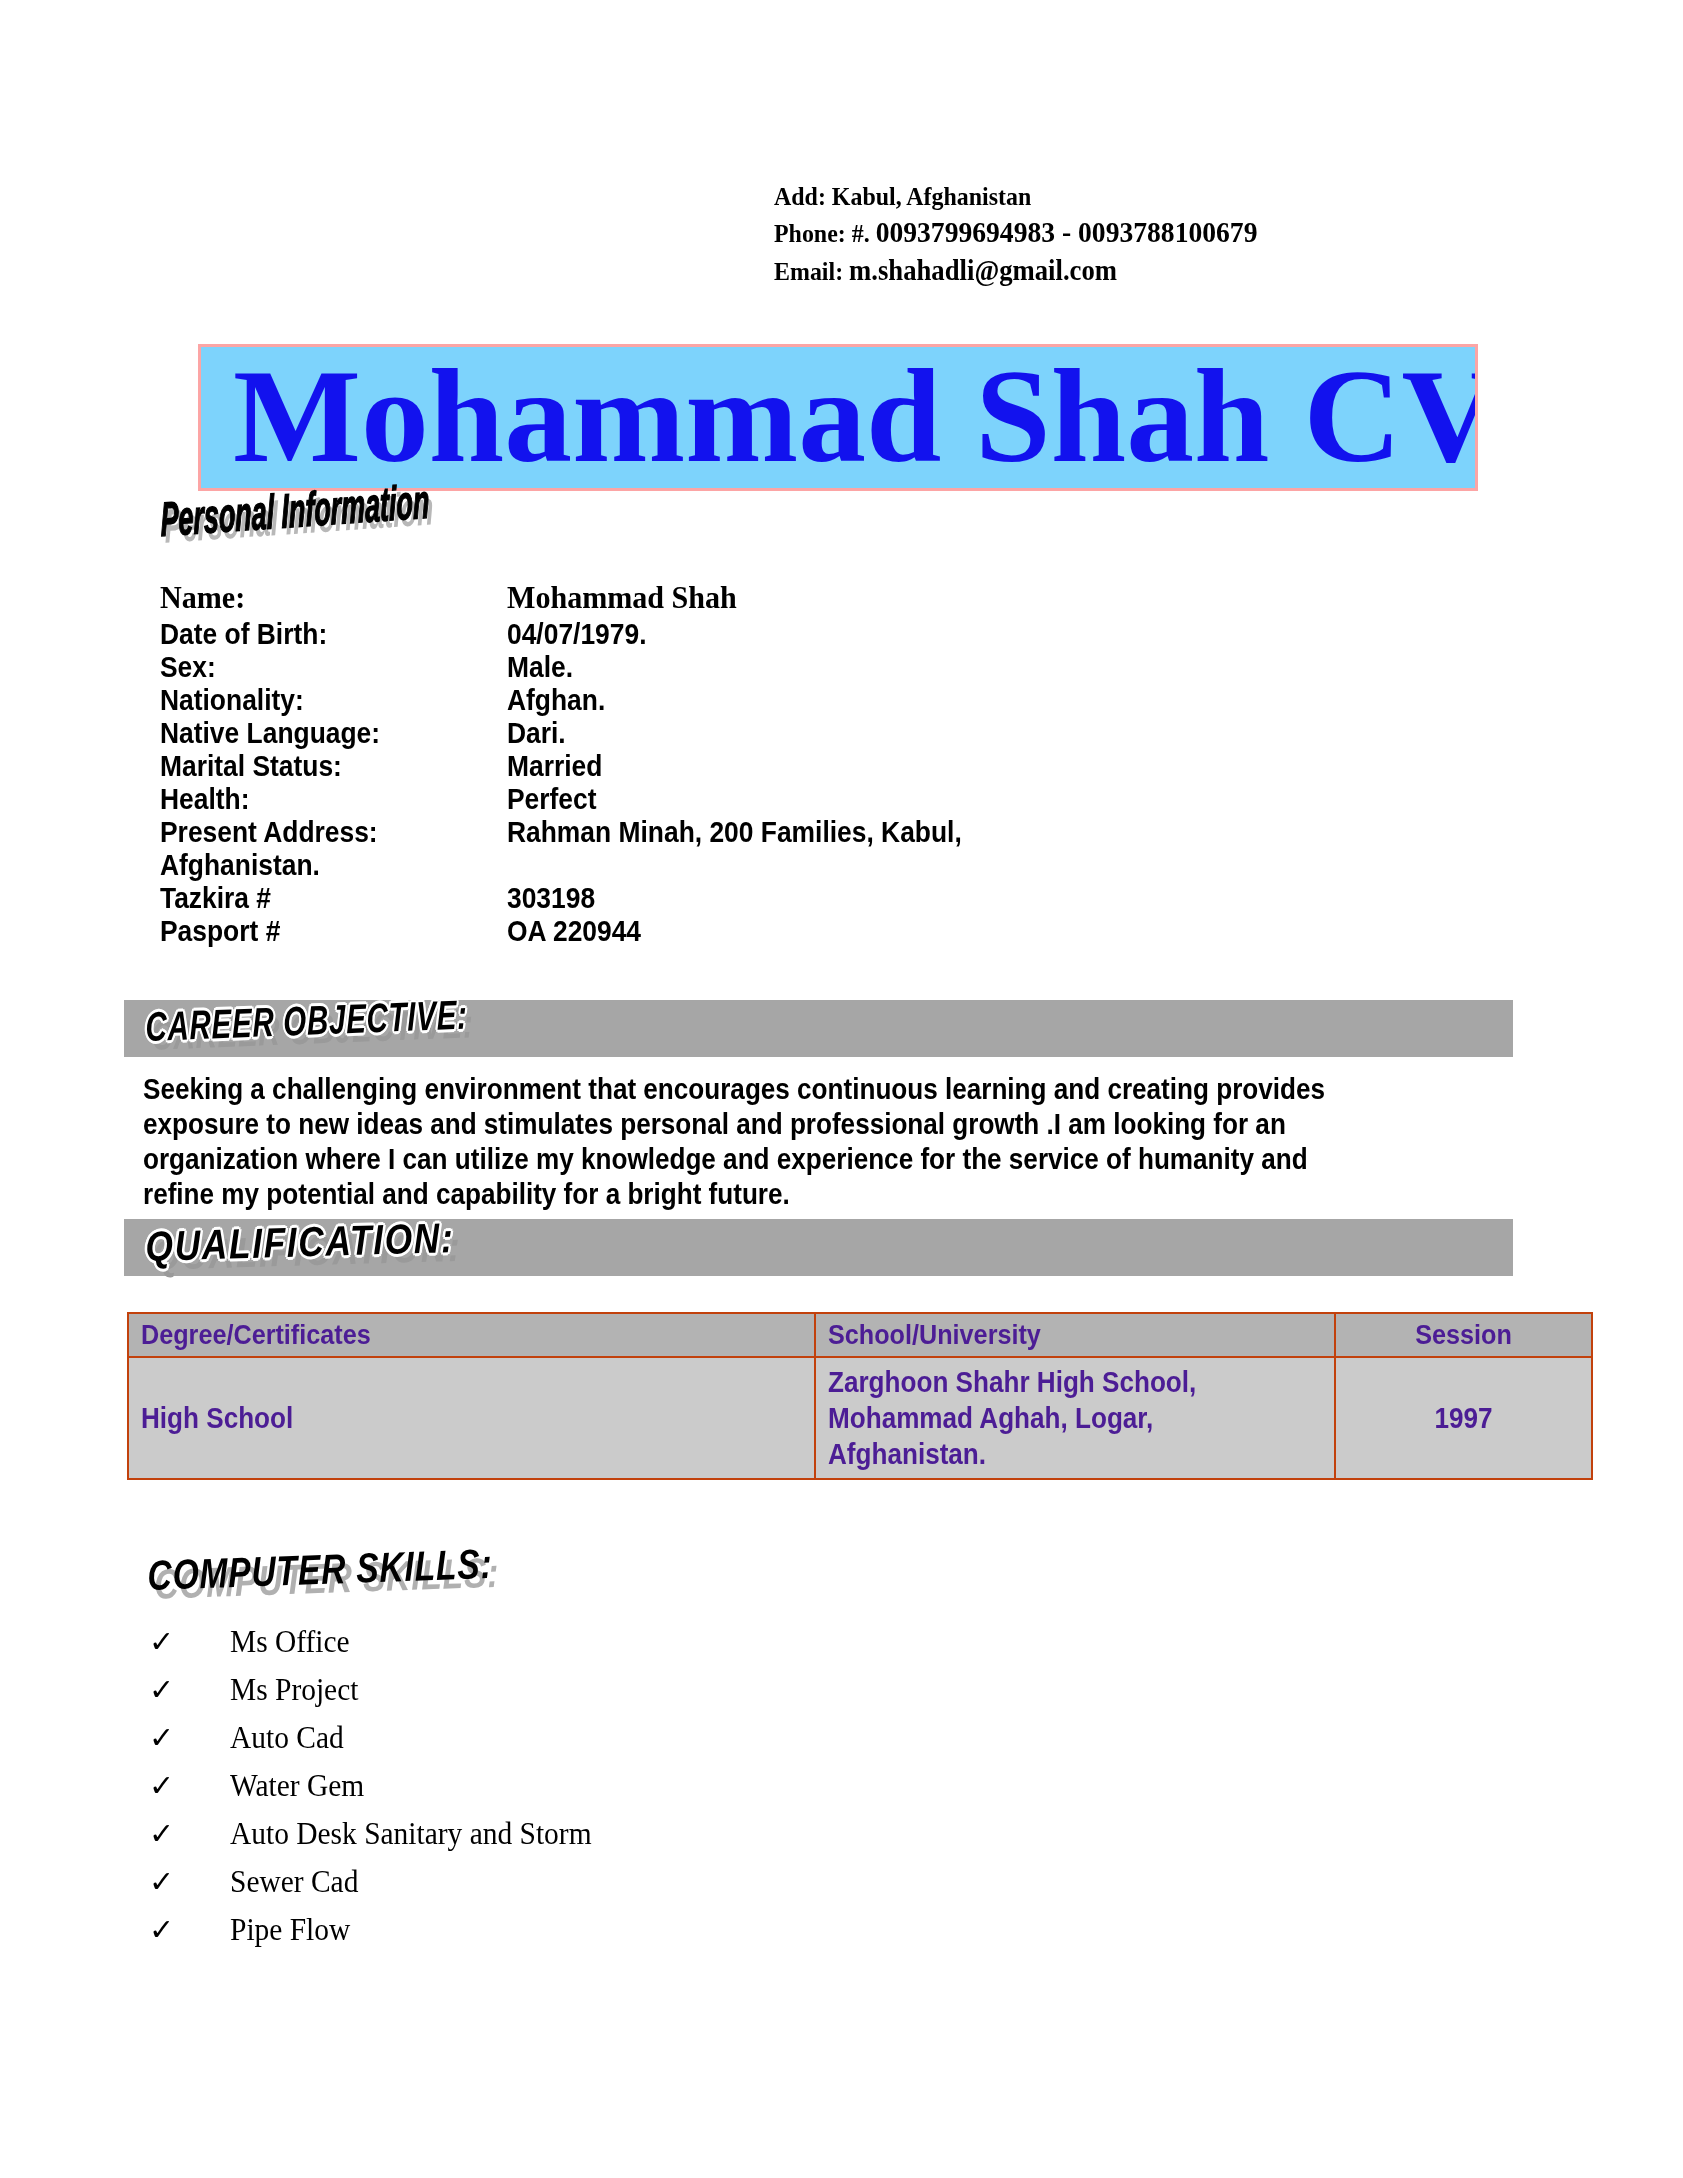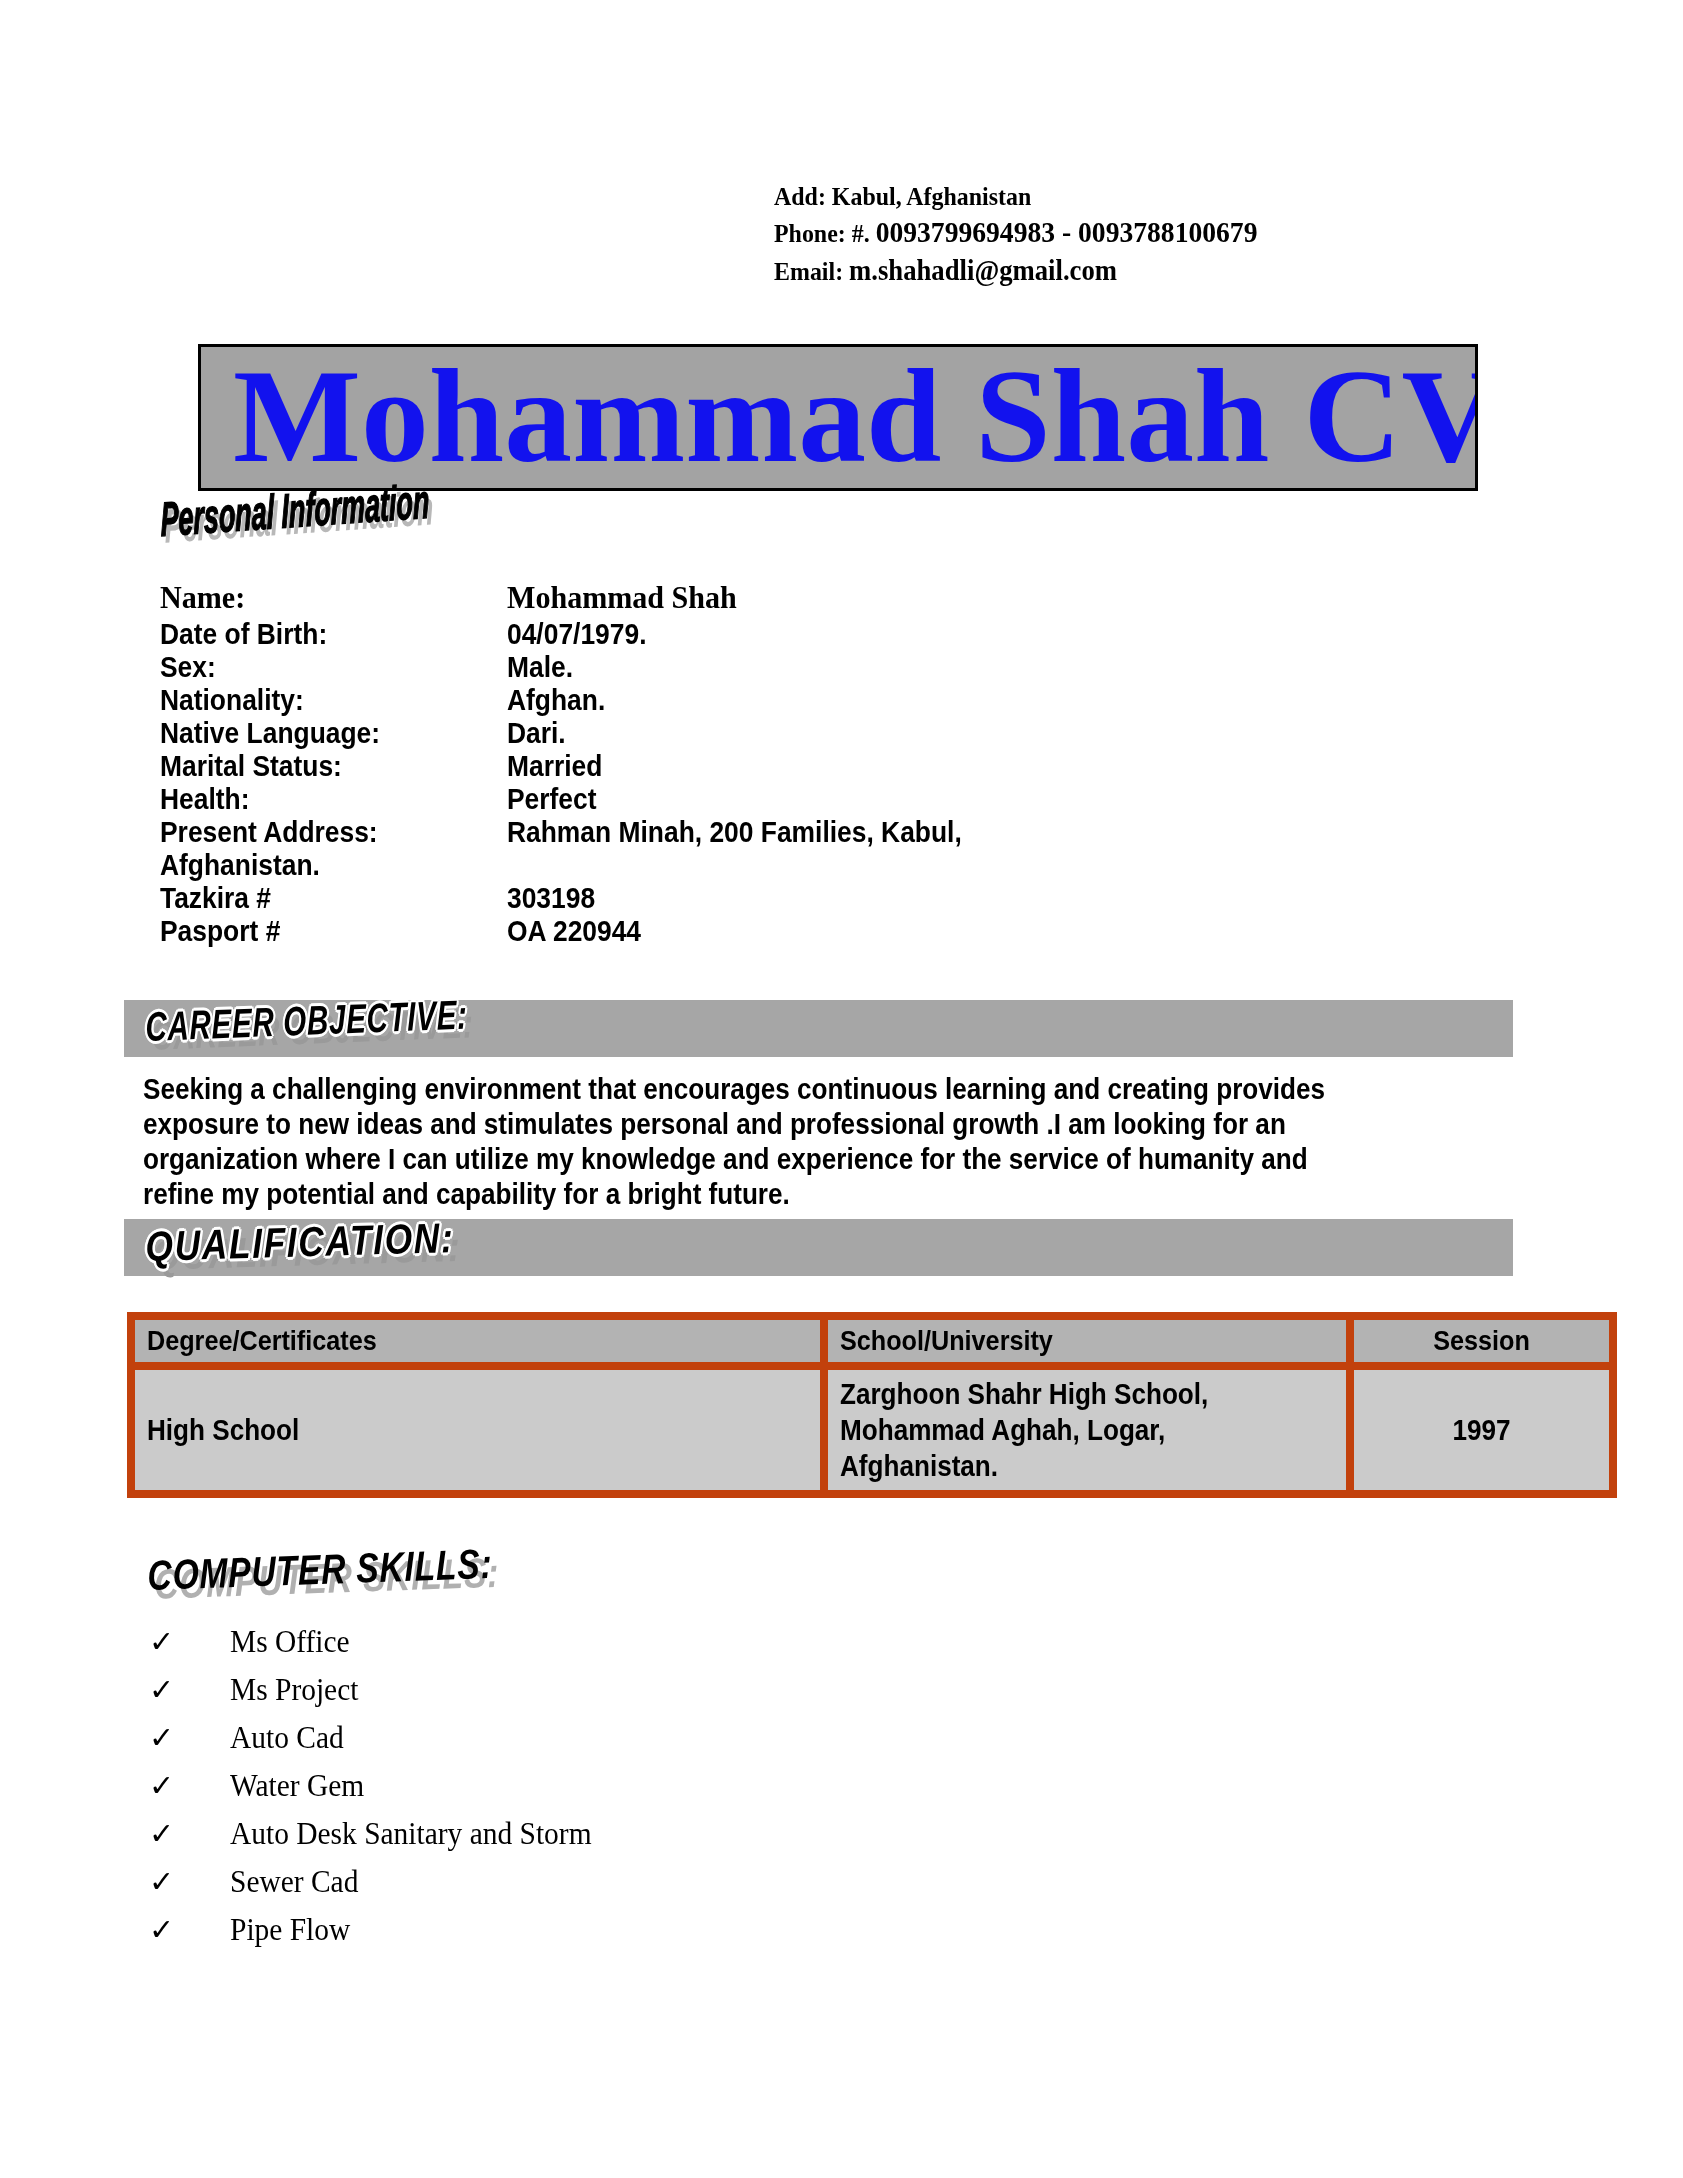--- a/index.html
+++ b/index.html
@@ -45,23 +45,23 @@
   .contact-line.l3 { font-size: 26px; }
   .contact-line.l3 .big { font-size: 29px; }
 
   
   .title-box {
     position: absolute;
     left: 198px;
     top: 344px;
     width: 1280px;
     height: 147px;
-    border: 3px solid #000000;
+    border: 3px solid #fca5a5;
     box-sizing: border-box;
-    background: #a3a3a3;
+    background: #7dd3fc;
     overflow: hidden;
   }
   .title-text {
     position: absolute;
     left: 32px;
     top: -6px;
     font-family: "Liberation Serif", serif;
     font-weight: bold;
     font-size: 133px;
     line-height: 150px;
@@ -208,26 +208,26 @@
   .qtable {
     position: absolute;
     left: 127px;
     top: 1312px;
     width: 1386px;
     border-collapse: collapse;
     table-layout: fixed;
     font-family: "Liberation Sans", sans-serif;
   }
   .qtable th, .qtable td {
-    border: 8px solid #c2410c;
+    border: 2px solid #c2410c;
     padding: 6px 12px;
     text-align: left;
     vertical-align: middle;
     font-weight: bold;
-    color: #000000;
+    color: #4c1d95;
     background: #cbcbcb;
   }
   .qtable thead th {
     background: #b3b3b3;
     height: 38px;
     padding: 2px 12px;
     font-size: 28px;
   }
   .qtable tbody td {
     font-size: 29px;

